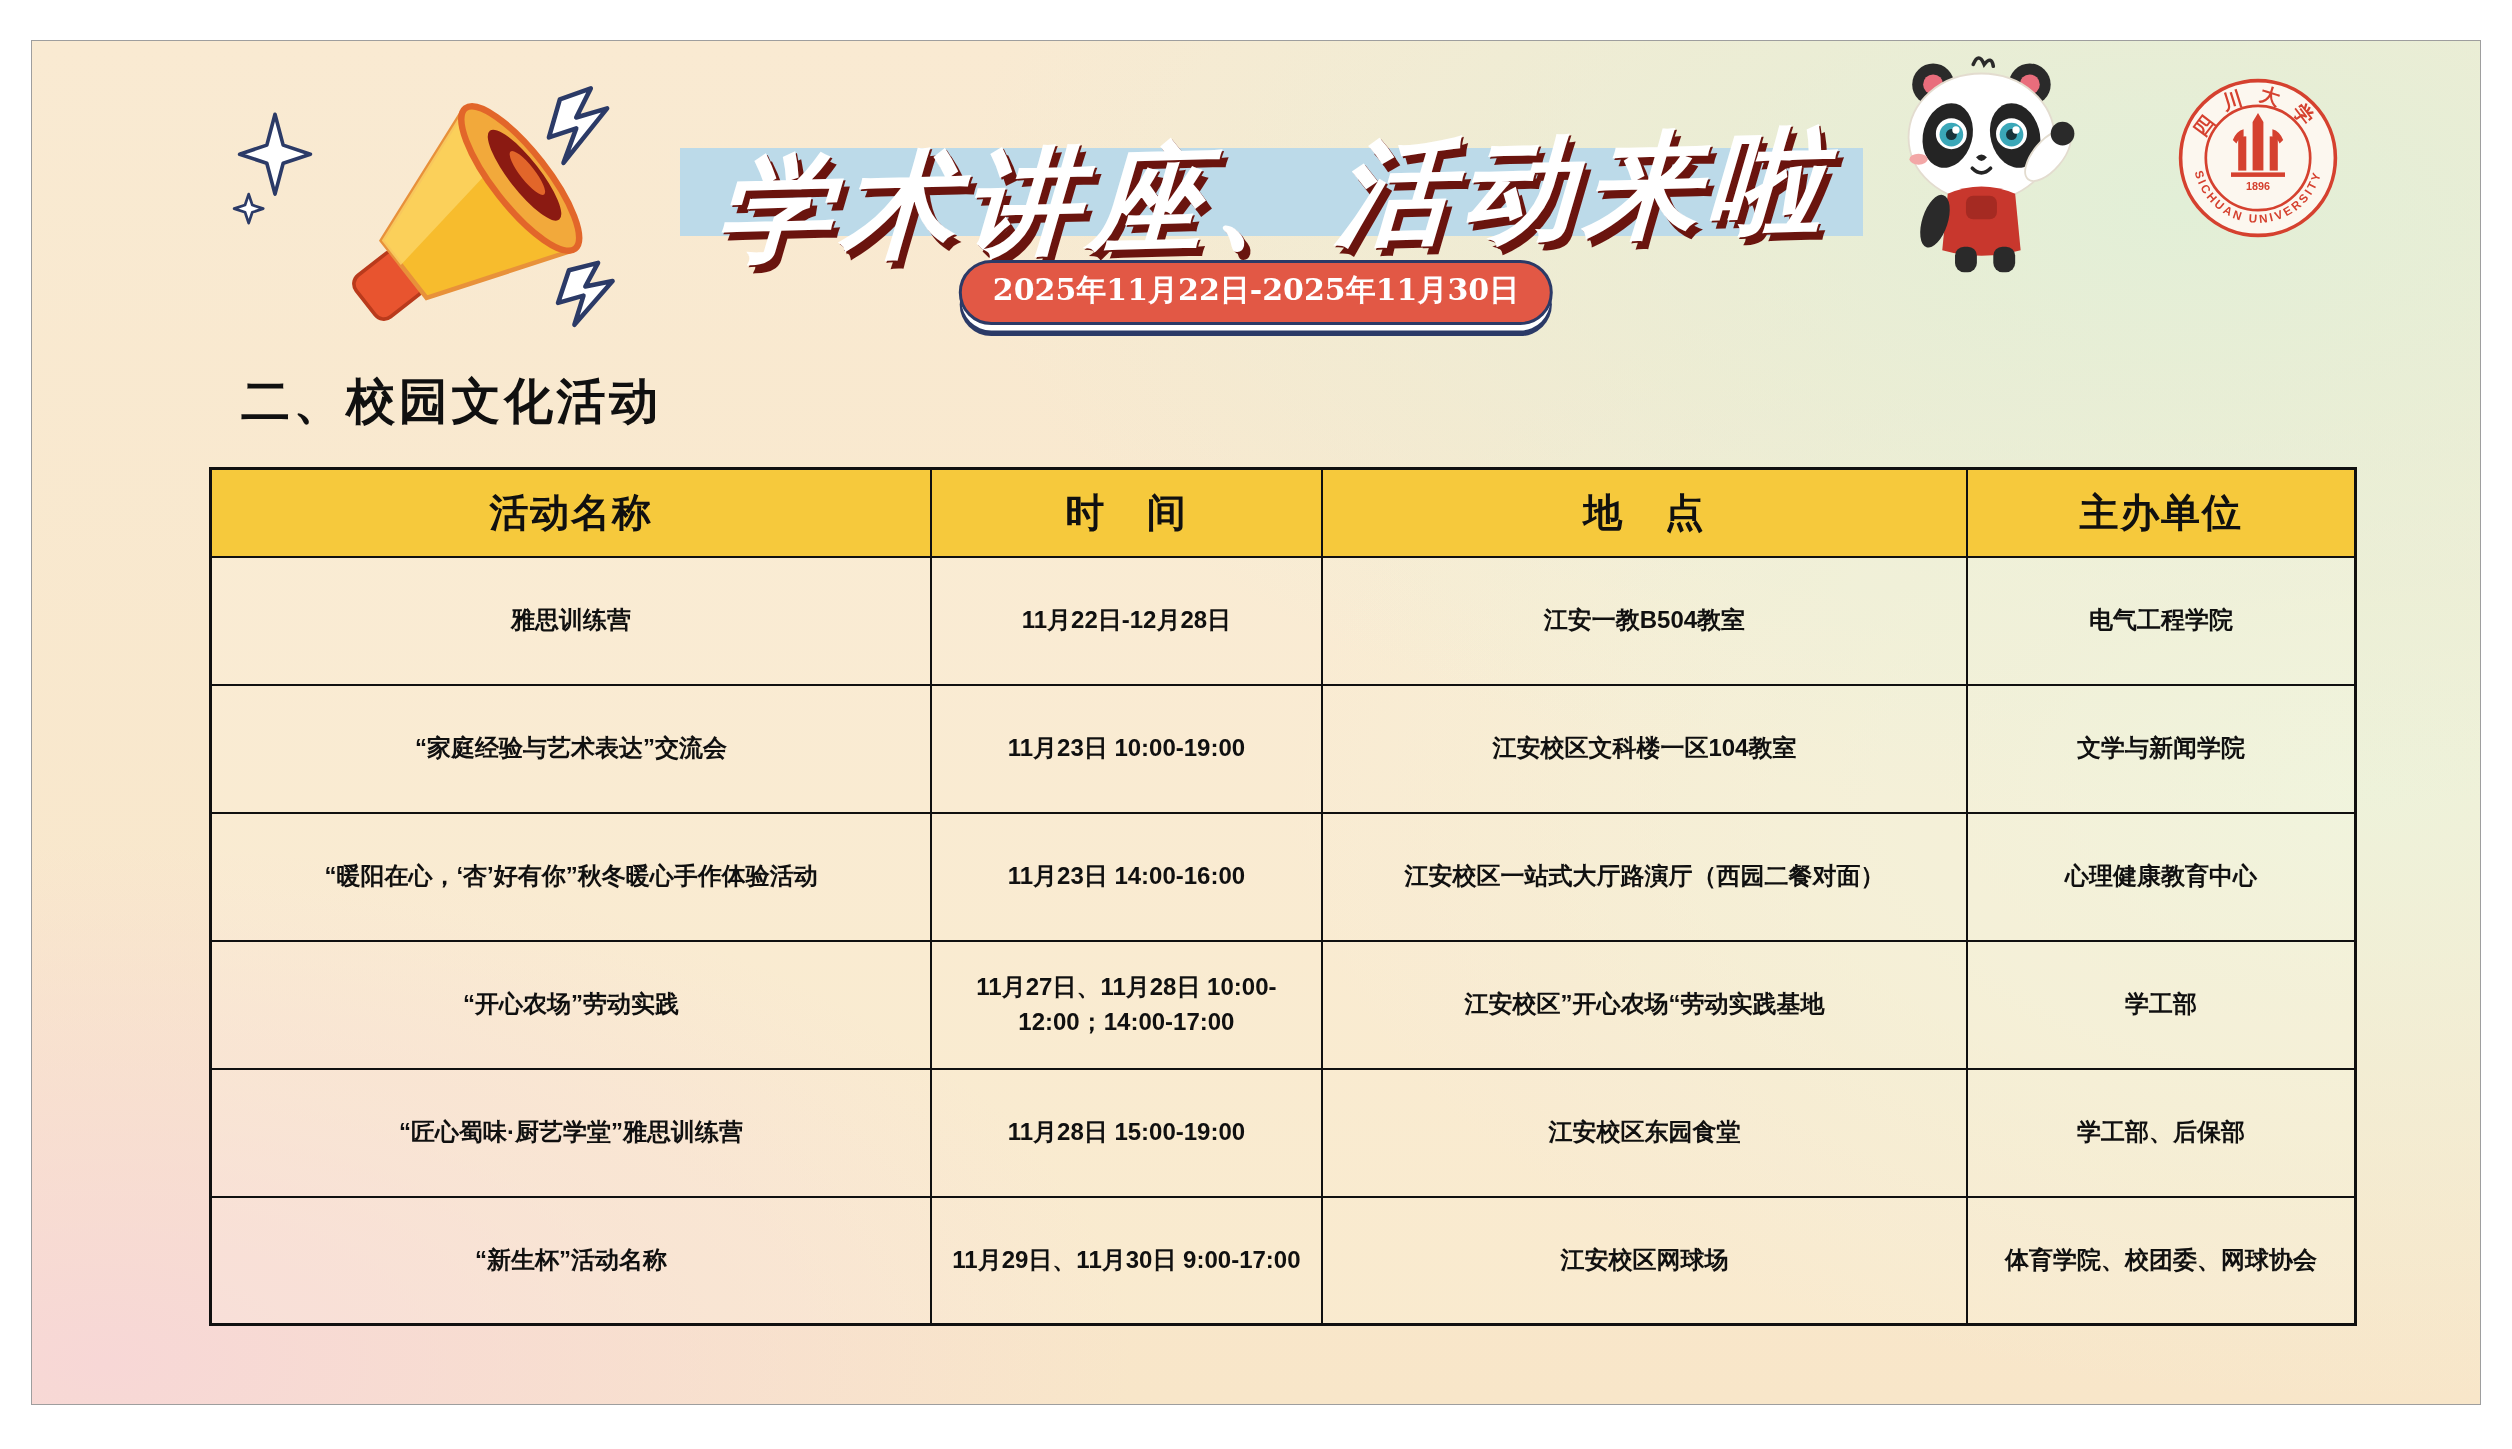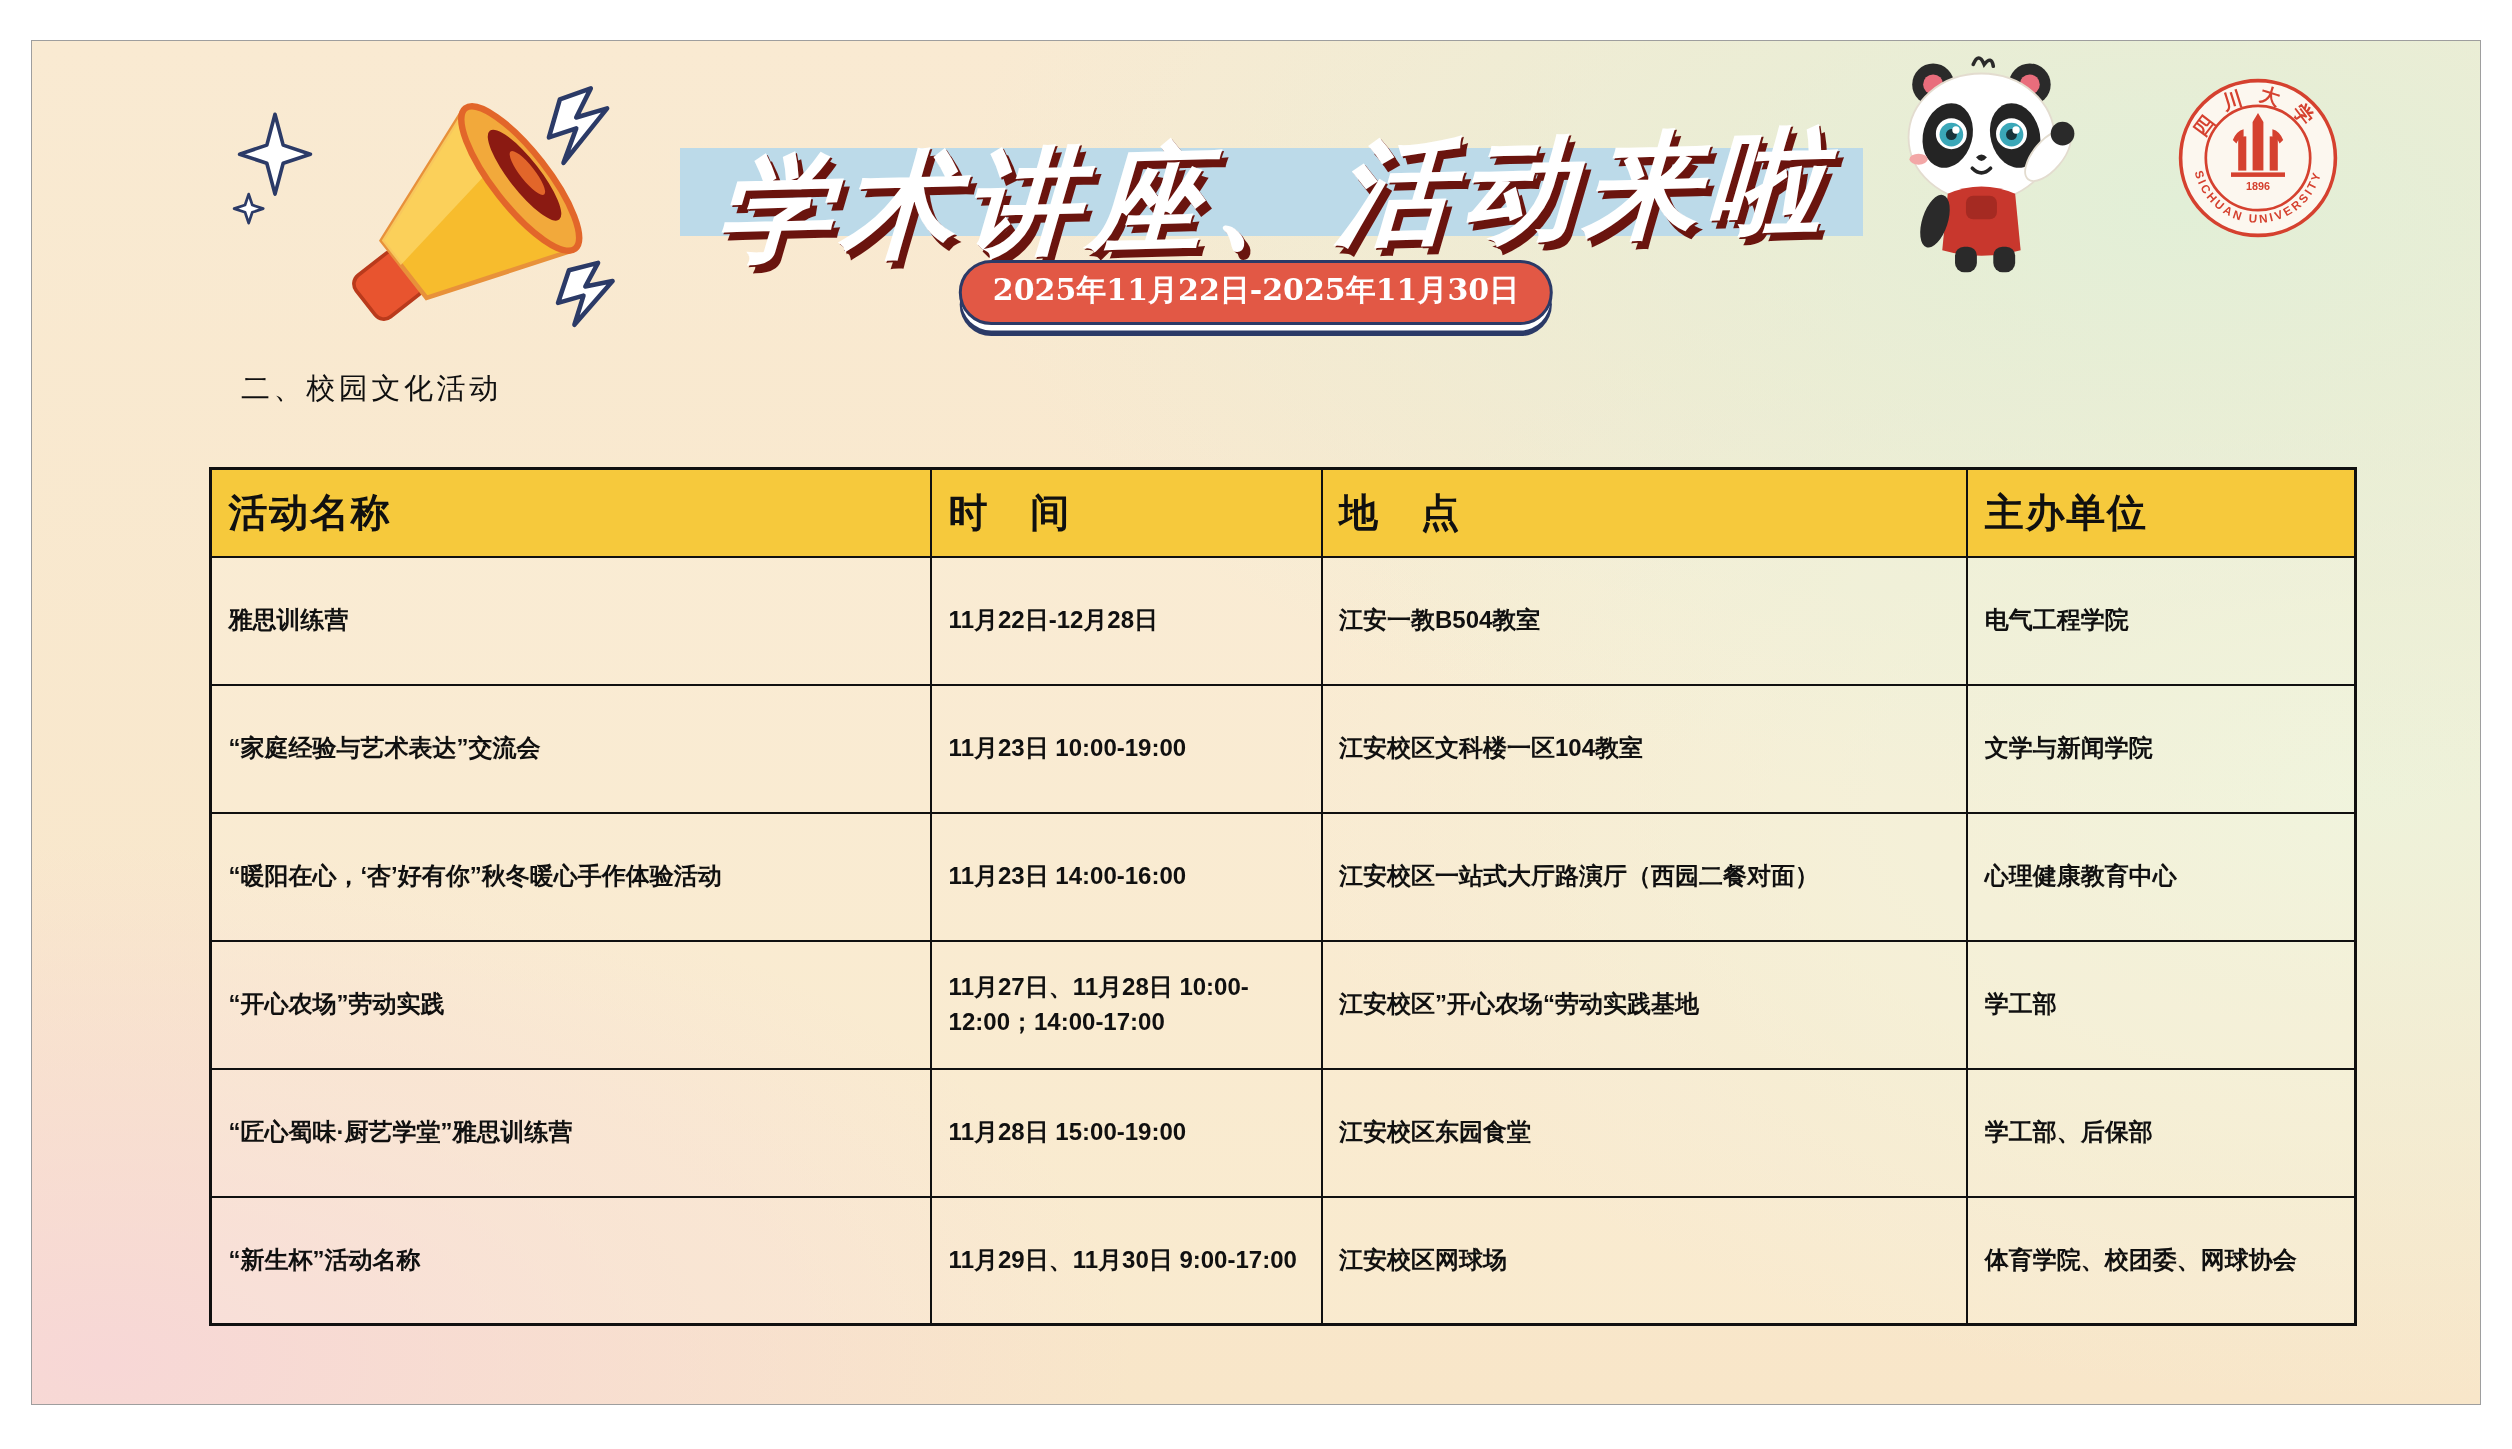--- a/index.html
+++ b/index.html
@@ -35,28 +35,28 @@
   }
 
   .sparkle { position:absolute; left:193px; top:66px; width:100px; height:118px; }
   .megaphone { position:absolute; left:293px; top:11px; width:337px; height:300px; }
   .panda { position:absolute; left:1850px; top:7.3px; width:208px; height:226px; }
   .scu-logo { position:absolute; left:2145px; top:36px; width:162px; height:162px; }
 
   
   .section-title {
     position:absolute; left:209px; top:328px;
-    font-size:29px; font-weight:normal; color:#101010; letter-spacing:3.6px;text-align:right;
+    font-size:49px; font-weight:bold; color:#101010; letter-spacing:3.6px;text-align:right;
   }
 
   
   .table-wrap { position:absolute; left:177px; top:426px; width:2148px; }
   table { width:100%; border-collapse:collapse; table-layout:fixed;
     border:3.6px solid #101010; }
-  th, td { border:2.7px solid #101010; text-align:left; vertical-align:middle;
+  th, td { border:2.7px solid #101010; text-align:center; vertical-align:middle;
     color:#101010; padding:5.5px 16.4px; }
   thead th { background:#f6c93c; height:88px; font-size:39px; font-weight:bold;
     letter-spacing:1.8px; }
   tbody td { height:128px; font-size:24px; font-weight:bold; line-height:1.45;
     background:rgba(255,252,238,0.16); }
   .col-name{width:33.6%} .col-time{width:18.2%} .col-loc{width:30.1%} .col-org{width:18.1%}
 </style>
 </head>
 <body>
 

